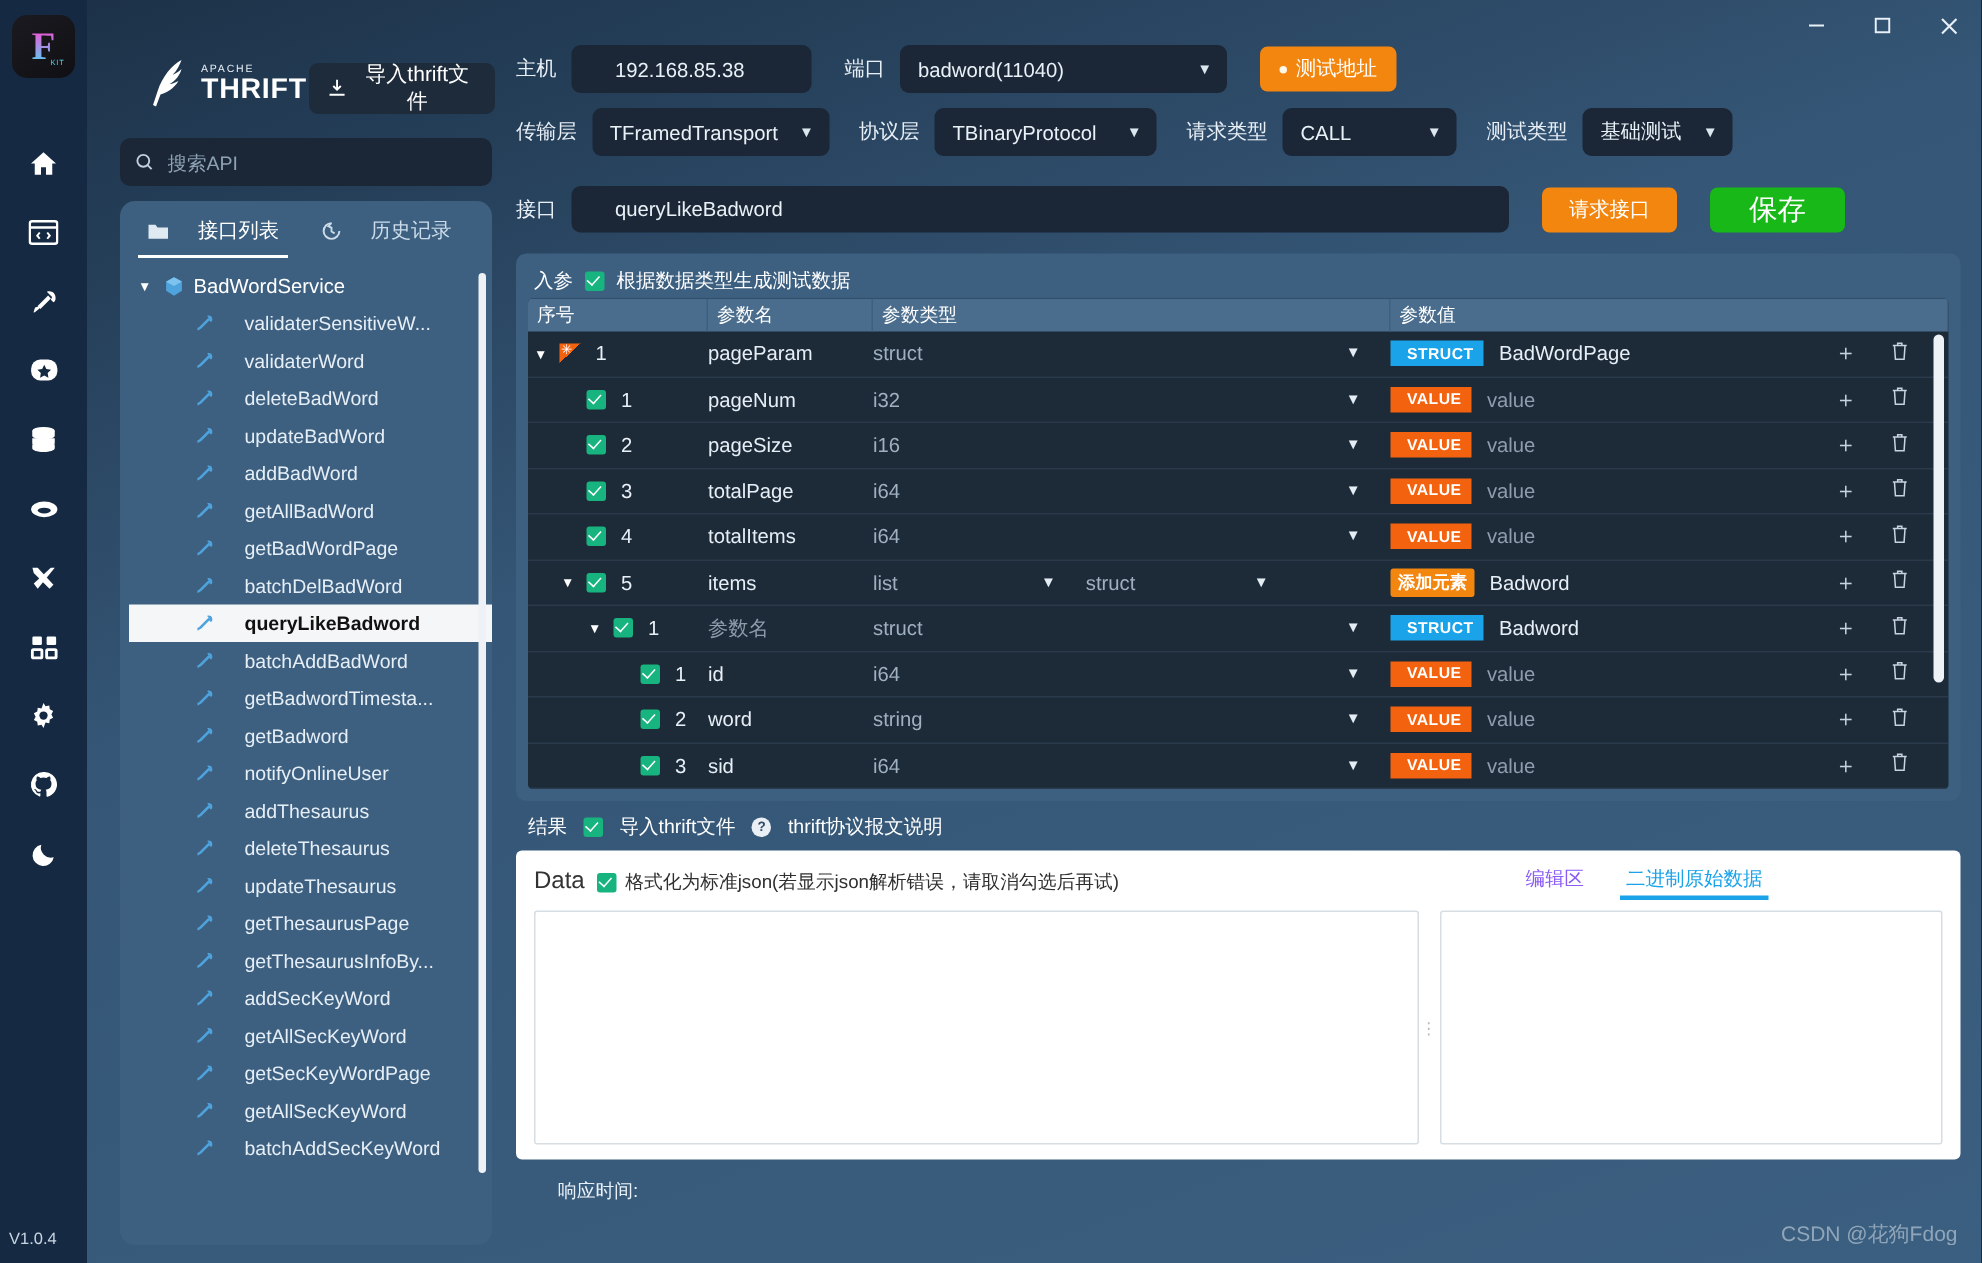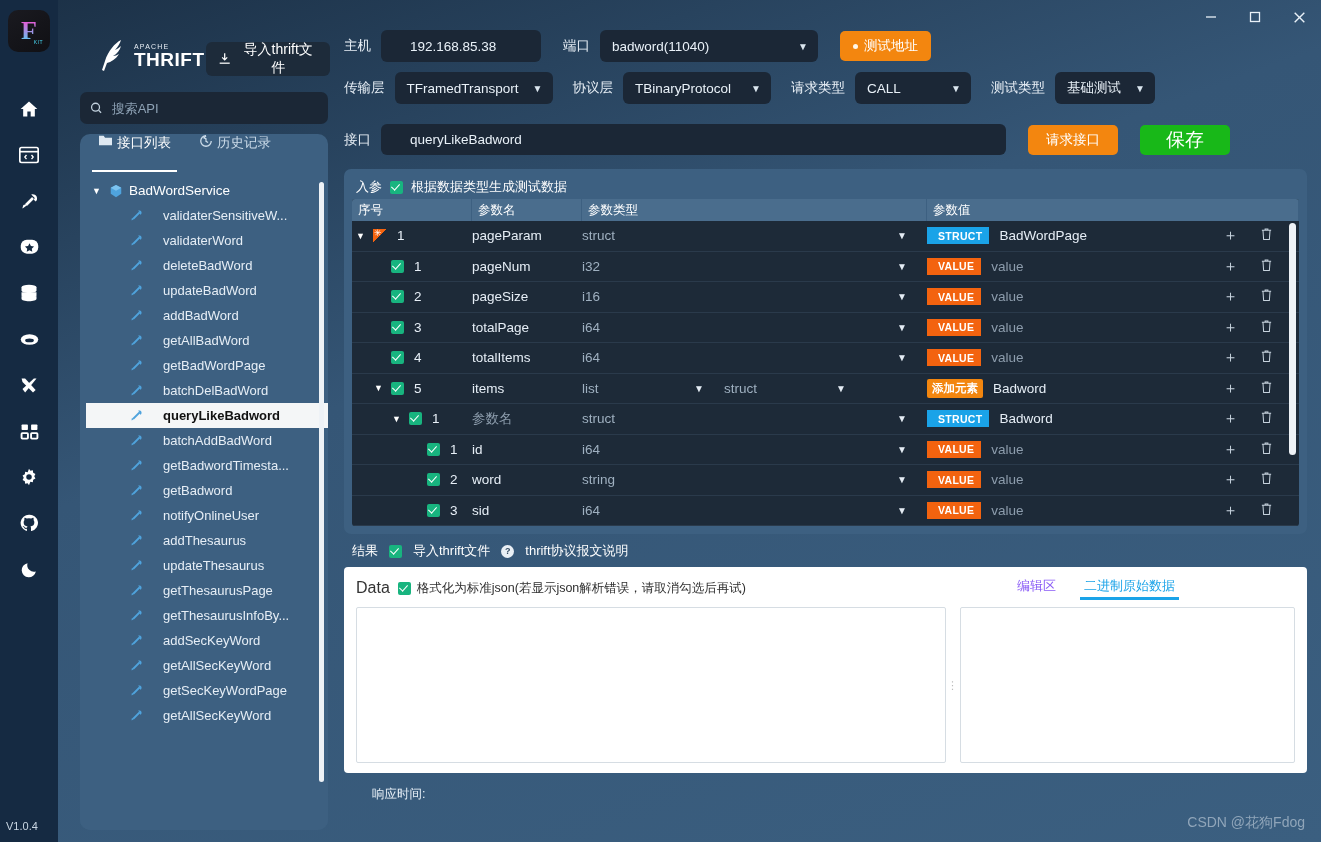--- a/index.html
+++ b/index.html
@@ -84,21 +84,21 @@
   }
   .searchbox input::placeholder { color:#8ea2b5; }
 
   .listcard {
     position:absolute; left:2px; top: 104px; width: 248px; height: 696px;
     background:#3d6081; border-radius: 10px 10px 10px 10px;
     display:flex; flex-direction:column; overflow:hidden;
   }
   .tabs { display:flex; height: 40px; padding-left: 4px; }
   .tab {
-    display:flex; align-items:flex-start; gap:4px; padding: 0 14px; cursor:pointer;
+    display:flex; align-items:center; gap:19px; padding: 0 14px; cursor:pointer;
     color:#cbdbe9; font-size:13.5px; position:relative;
   }
   .tab.active { color:#ffffff; }
   .tab.active::after {
     content:''; position:absolute; left:8px; right:8px; bottom:2px; height:2px; background:#ffffff;
   }
   .treewrap {
     flex:1; background:#3d6081; overflow:hidden; position:relative;
     padding-top: 4px;
   }
@@ -520,20 +520,28 @@
                 <path d="M10 2c1.5-.7 3.5 0 4 1.4.6 1.6 0 3-1 3.6l-1.5-1.5.6-1.2-1.4-1.4z" fill="#4fa3dd"></path>
               </svg>
               <span>addThesaurus</span>
             </div>
             <div class="titem">
               <svg class="plugico" viewBox="0 0 16 16">
                 <path d="M2 14c1-.3 2-1 3-2l-1-1-2 .7z" fill="#4fa3dd"></path>
                 <path d="M4 12 12 4" stroke="#4fa3dd" stroke-width="2.2"></path>
                 <path d="M10 2c1.5-.7 3.5 0 4 1.4.6 1.6 0 3-1 3.6l-1.5-1.5.6-1.2-1.4-1.4z" fill="#4fa3dd"></path>
               </svg>
+              <span>deleteThesaurus</span>
+            </div>
+            <div class="titem">
+              <svg class="plugico" viewBox="0 0 16 16">
+                <path d="M2 14c1-.3 2-1 3-2l-1-1-2 .7z" fill="#4fa3dd"></path>
+                <path d="M4 12 12 4" stroke="#4fa3dd" stroke-width="2.2"></path>
+                <path d="M10 2c1.5-.7 3.5 0 4 1.4.6 1.6 0 3-1 3.6l-1.5-1.5.6-1.2-1.4-1.4z" fill="#4fa3dd"></path>
+              </svg>
               <span>updateThesaurus</span>
             </div>
             <div class="titem">
               <svg class="plugico" viewBox="0 0 16 16">
                 <path d="M2 14c1-.3 2-1 3-2l-1-1-2 .7z" fill="#4fa3dd"></path>
                 <path d="M4 12 12 4" stroke="#4fa3dd" stroke-width="2.2"></path>
                 <path d="M10 2c1.5-.7 3.5 0 4 1.4.6 1.6 0 3-1 3.6l-1.5-1.5.6-1.2-1.4-1.4z" fill="#4fa3dd"></path>
               </svg>
               <span>getThesaurusPage</span>
             </div>
@@ -569,20 +577,28 @@
               </svg>
               <span>getSecKeyWordPage</span>
             </div>
             <div class="titem">
               <svg class="plugico" viewBox="0 0 16 16">
                 <path d="M2 14c1-.3 2-1 3-2l-1-1-2 .7z" fill="#4fa3dd"></path>
                 <path d="M4 12 12 4" stroke="#4fa3dd" stroke-width="2.2"></path>
                 <path d="M10 2c1.5-.7 3.5 0 4 1.4.6 1.6 0 3-1 3.6l-1.5-1.5.6-1.2-1.4-1.4z" fill="#4fa3dd"></path>
               </svg>
               <span>getAllSecKeyWord</span>
+            </div>
+            <div class="titem">
+              <svg class="plugico" viewBox="0 0 16 16">
+                <path d="M2 14c1-.3 2-1 3-2l-1-1-2 .7z" fill="#4fa3dd"></path>
+                <path d="M4 12 12 4" stroke="#4fa3dd" stroke-width="2.2"></path>
+                <path d="M10 2c1.5-.7 3.5 0 4 1.4.6 1.6 0 3-1 3.6l-1.5-1.5.6-1.2-1.4-1.4z" fill="#4fa3dd"></path>
+              </svg>
+              <span>batchAddSecKeyWord</span>
             </div>
           </div>
         <div class="listscroll"></div>
       </div>
     </div>
   </div>
 
   <div class="main">
 
     <div class="formrow">

